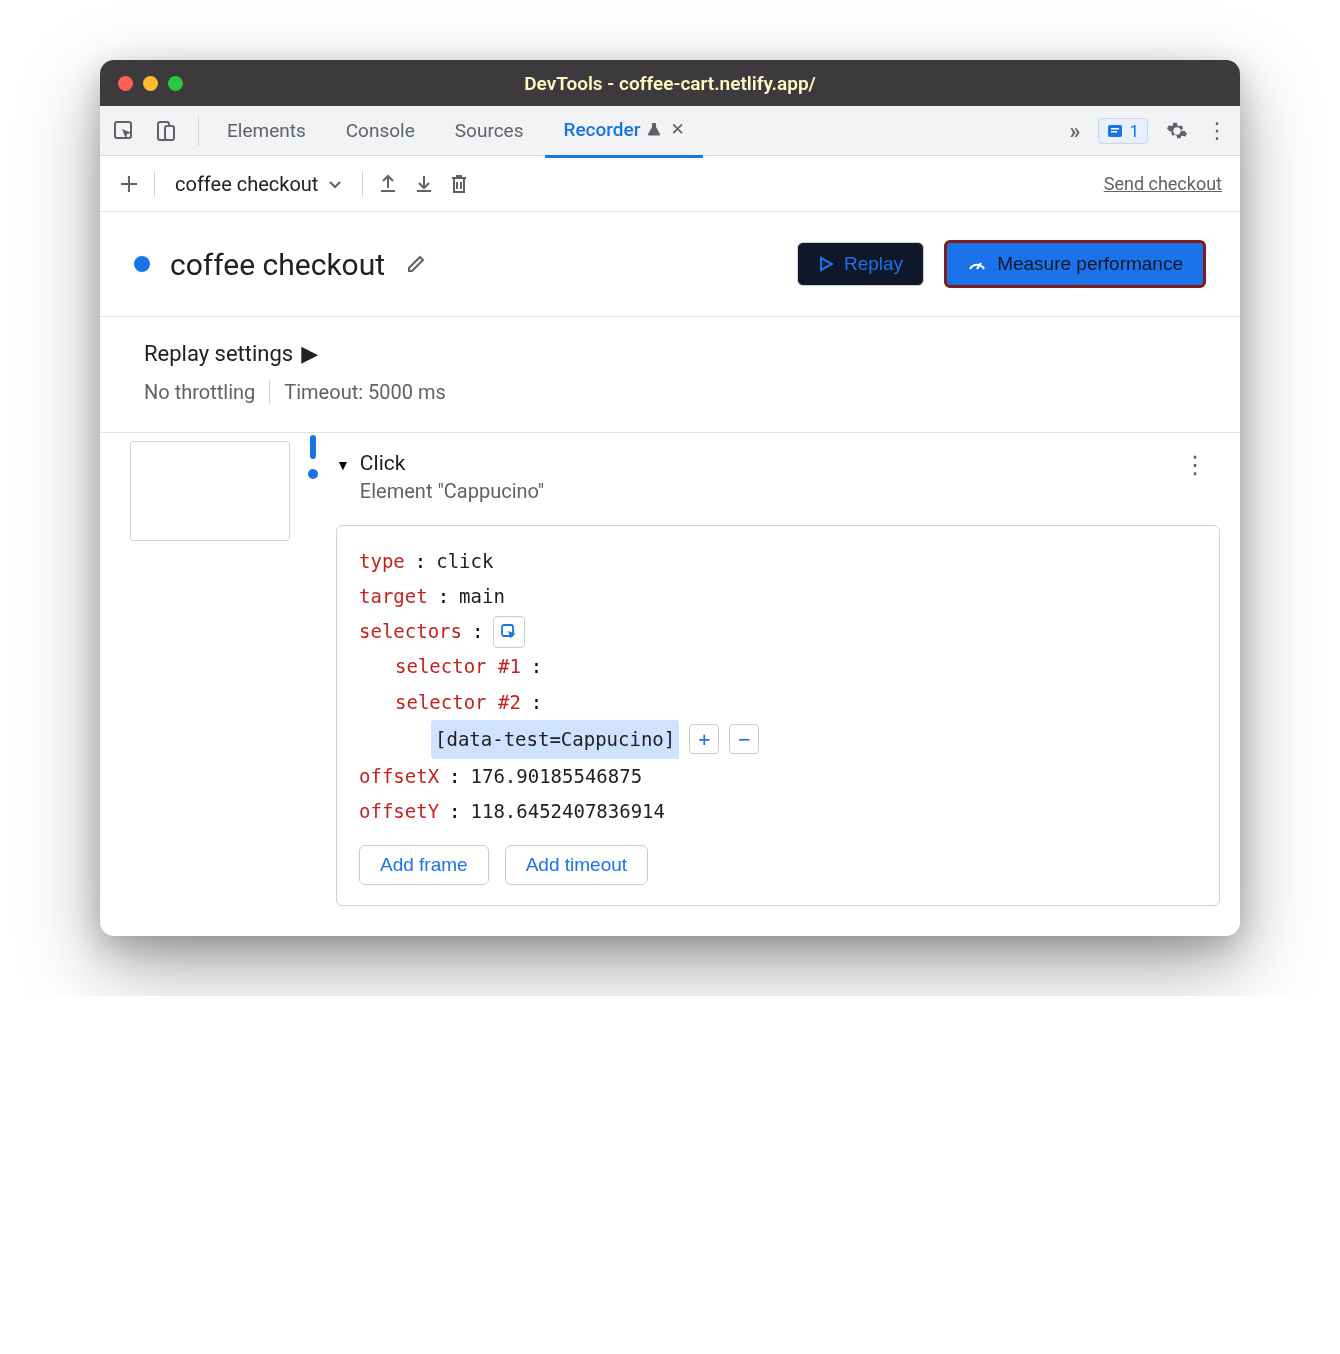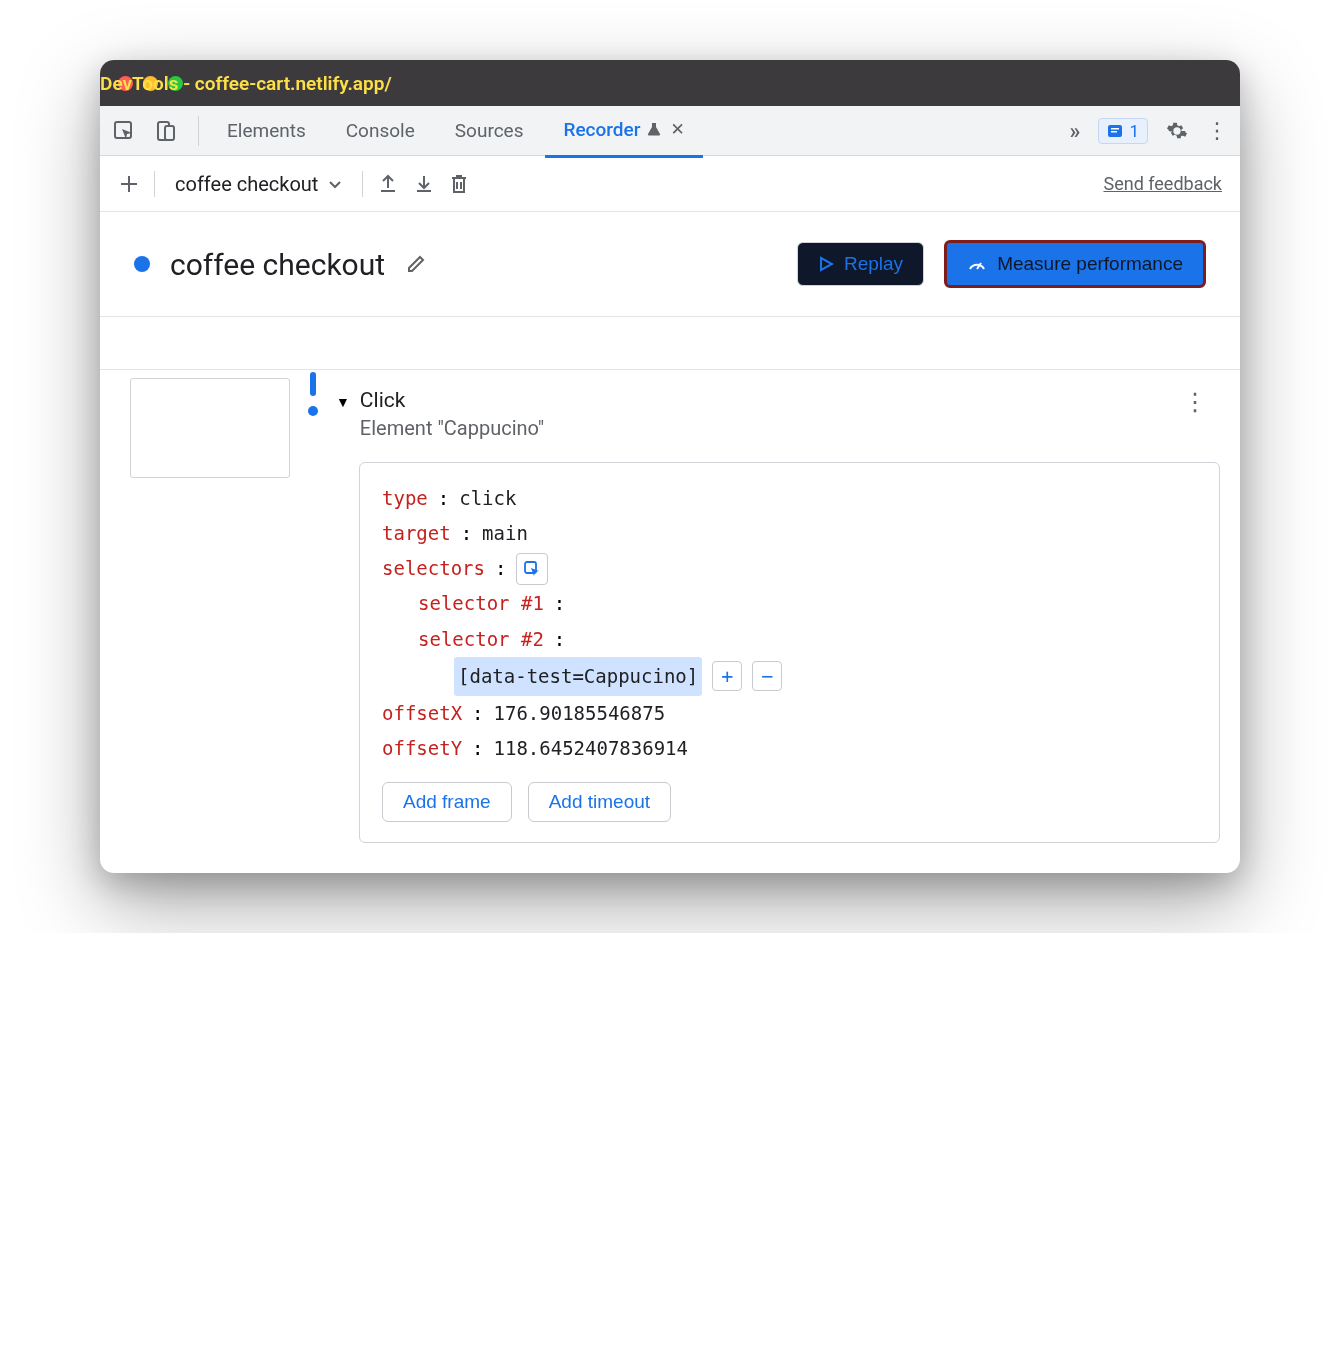--- a/index.html
+++ b/index.html
@@ -27,22 +27,22 @@
     position: relative;
   }
   .traffic-lights { display: flex; gap: 10px; }
   .traffic-light { width: 15px; height: 15px; border-radius: 50%; }
   .tl-red { background: #ff5f57; }
   .tl-yellow { background: #febc2e; }
   .tl-green { background: #28c840; }
   .titlebar-title {
     position: absolute;
     left: 0; right: 0;
-    text-align: left;
-    color: #fde047;
+    text-align: center;
+    color: #fef9c3;
     font-size: 19px;
     font-weight: 600;
     pointer-events: none;
   }
   .tabstrip {
     background: #f1f3f4;
     border-bottom: 1px solid #d5d8dc;
     display: flex;
     align-items: center;
     padding: 0 12px;
@@ -203,21 +203,20 @@
   .step-subtitle { font-size: 20px; color: #5f6368; margin-top: 4px; }
   .step-kebab { margin-left: auto; margin-right: 12px; color: #5f6368; font-size: 24px; letter-spacing: 1px; }
   .step-card {
     margin-top: 22px;
     border: 1px solid #d0d3d7;
     border-radius: 6px;
     padding: 18px 32px 20px 22px;
     font-family: "SF Mono", Menlo, Consolas, monospace;
     font-size: 19px;
     line-height: 1.85;
-    margin-left: 23px;
   }
   .kv { display: flex; flex-wrap: wrap; align-items: center; gap: 10px; }
   .key { color: #c5221f; }
   .val { color: #202124; }
   .indent1 { padding-left: 36px; }
   .indent2 { padding-left: 72px; }
   .selector-highlight {
     background: #cfe2ff;
     border-radius: 3px;
     padding: 2px 4px;
@@ -347,21 +346,21 @@
     <span>
       <svg width="22" height="22" viewBox="0 0 22 22" stroke="#5f6368" stroke-width="2" fill="none">
           <path d="M11 3 V15 M6 10 L11 15 L16 10 M4 18 H18"></path>
         </svg>
     </span>
     <span>
       <svg width="20" height="22" viewBox="0 0 20 22" stroke="#5f6368" stroke-width="2" fill="none">
           <path d="M3 5 H17 M5 5 V19 H15 V5 M8 5 V3 H12 V5 M8 9 V16 M12 9 V16"></path>
         </svg>
     </span>
-    <a class="feedback-link">Send feedback</a>
+    <a class="feedback-link">Send checkout</a>
   </div>
 
   <div class="header-row">
     <div class="blue-dot"></div>
     <div class="recording-title">coffee checkout</div>
     <span>
       <svg width="22" height="22" viewBox="0 0 22 22" stroke="#5f6368" stroke-width="2" fill="none">
           <path d="M15 4 L18 7 L7 18 H4 V15 Z"></path>
         </svg>
     </span>
@@ -375,20 +374,31 @@
     <button class="btn btn-primary">
       <svg width="20" height="20" viewBox="0 0 20 20" fill="none" stroke="#fff" stroke-width="2">
           <path d="M3 15 A8 8 0 0 1 17 15"></path>
           <line x1="10" y1="15" x2="14" y2="9"></line>
         </svg>
       <span>Measure performance</span>
     </button>
   </div>
 
   <div class="settings-row">
+    <div class="settings-col">
+      <div class="settings-heading">
+        <span>Replay settings</span>
+        <span>▶</span>
+      </div>
+      <div class="settings-values">
+        <span>No throttling</span>
+        <div class="vdiv"></div>
+        <span>Timeout: 5000 ms</span>
+      </div>
+    </div>
   </div>
 
   <div class="step-area">
     <div class="thumbnail-box"></div>
     <div class="timeline-col">
       <div class="timeline-bar"></div>
       <div class="timeline-dot"></div>
     </div>
     <div class="step-content">
       <div class="step-head">

